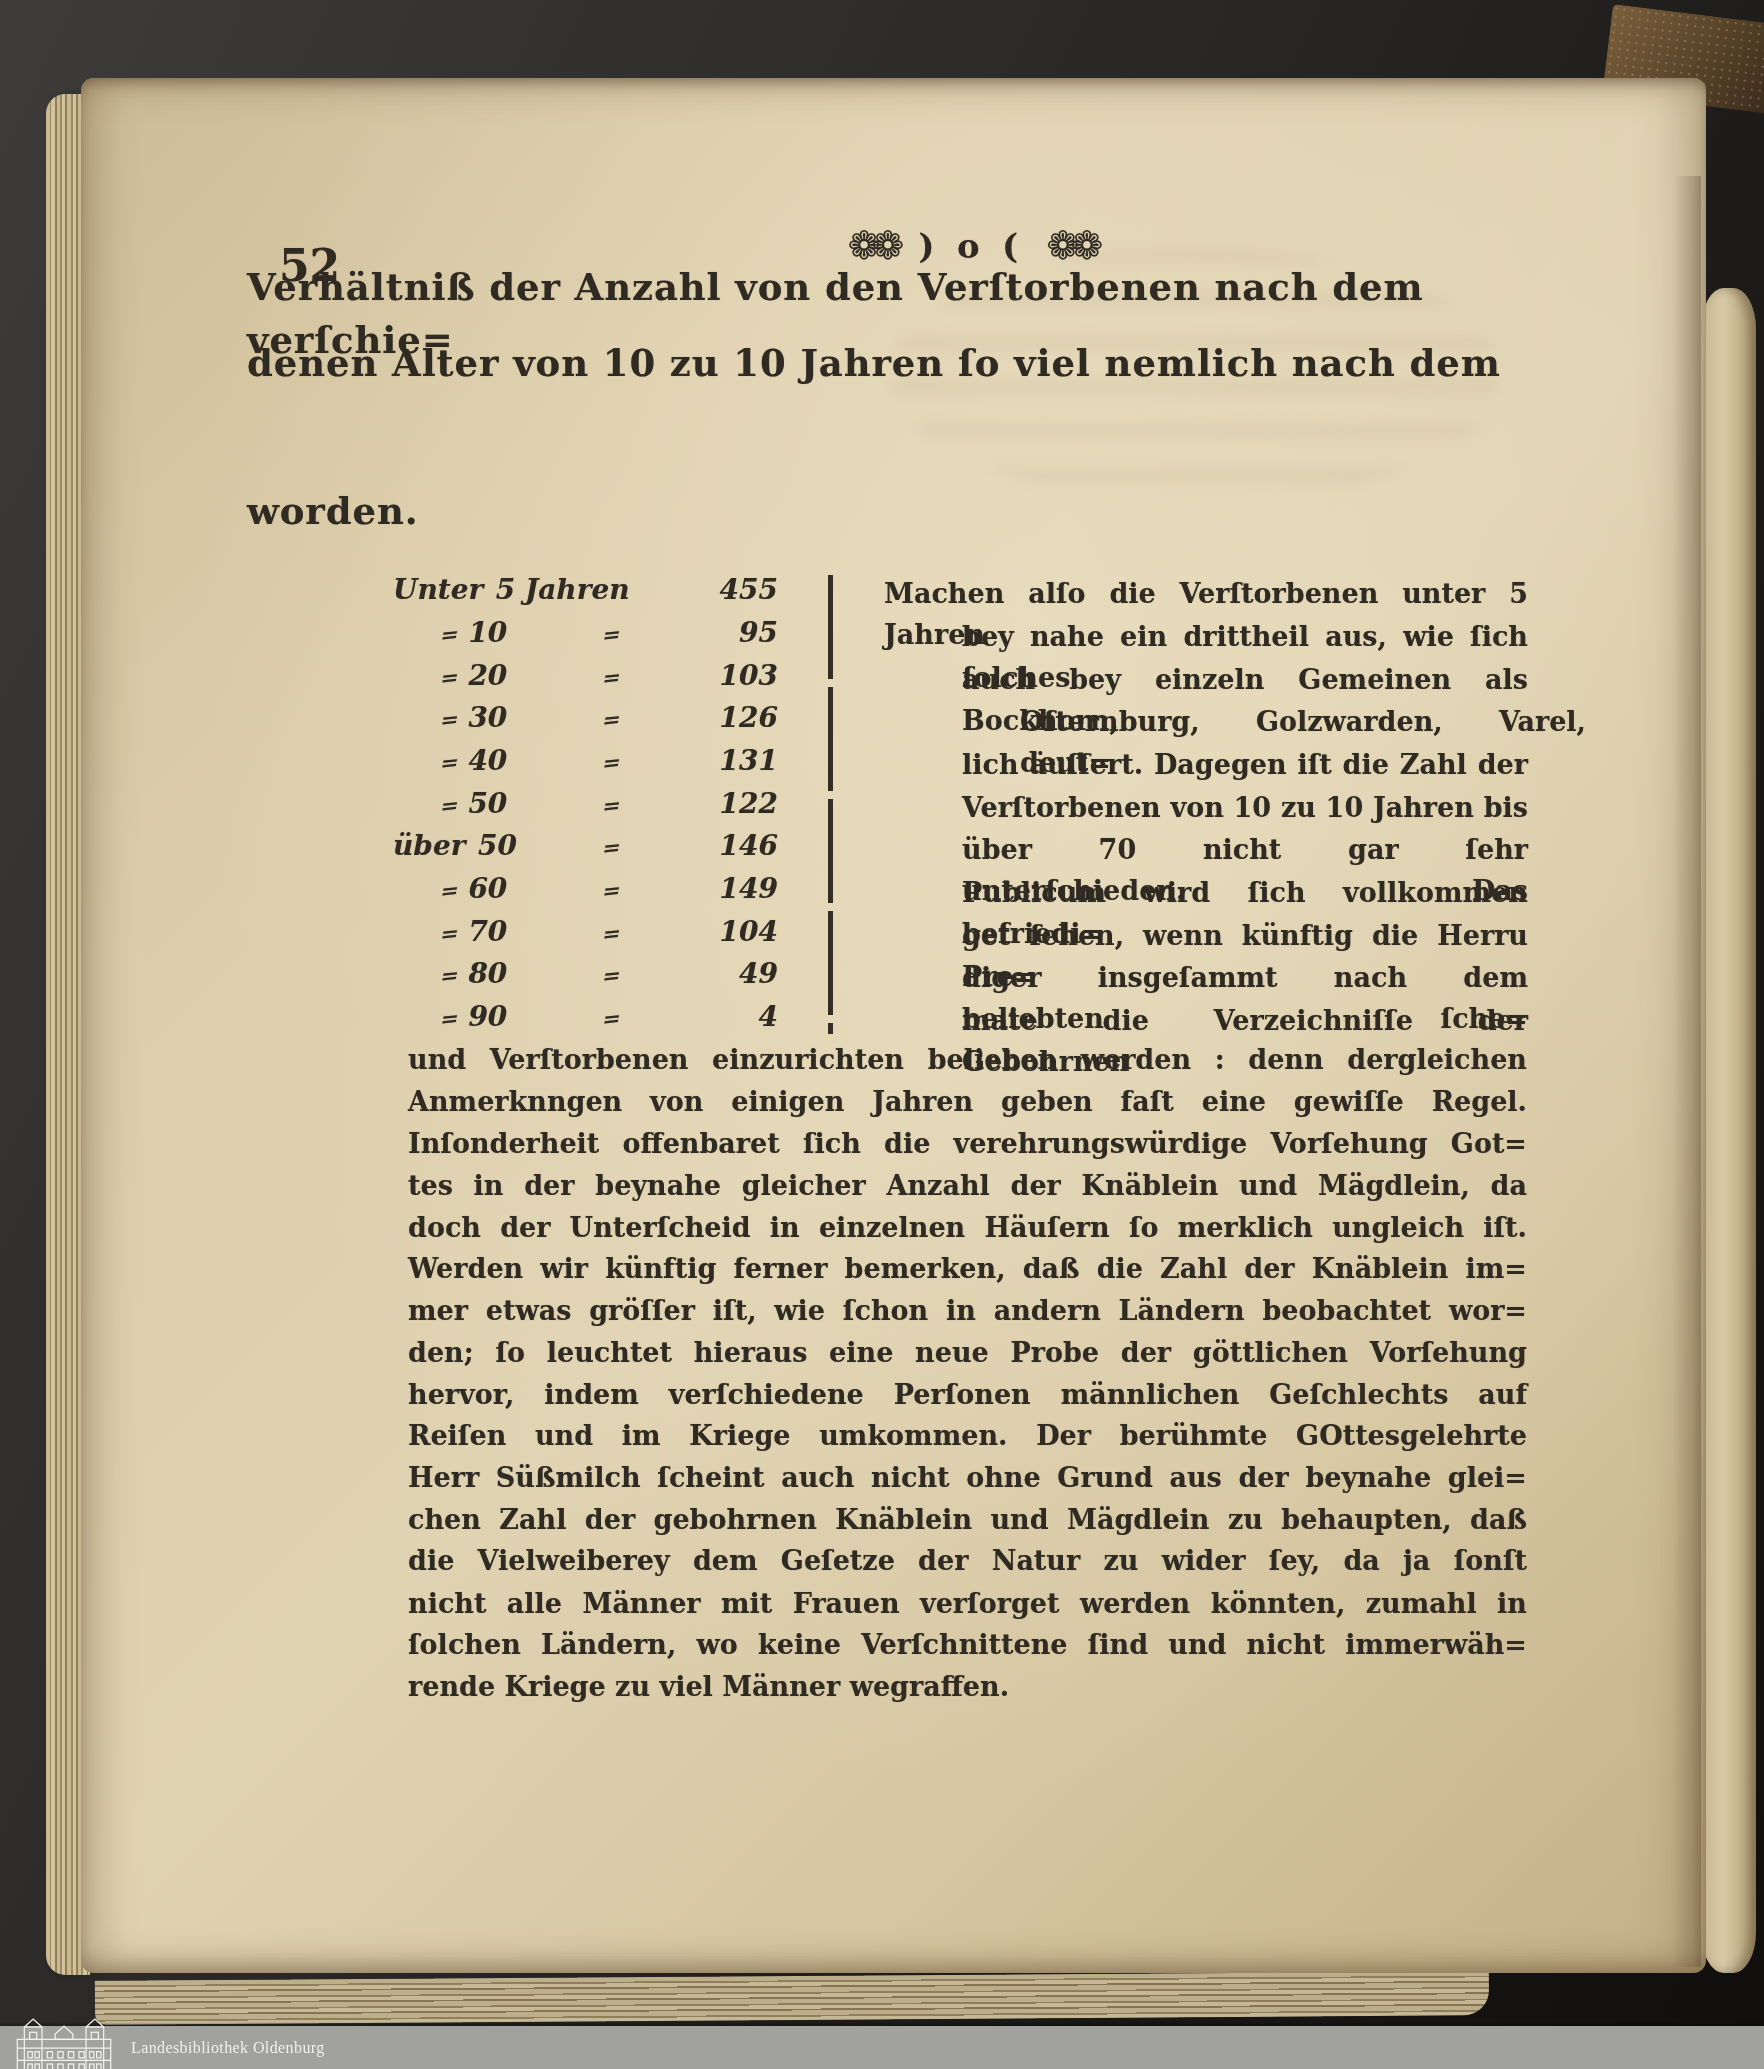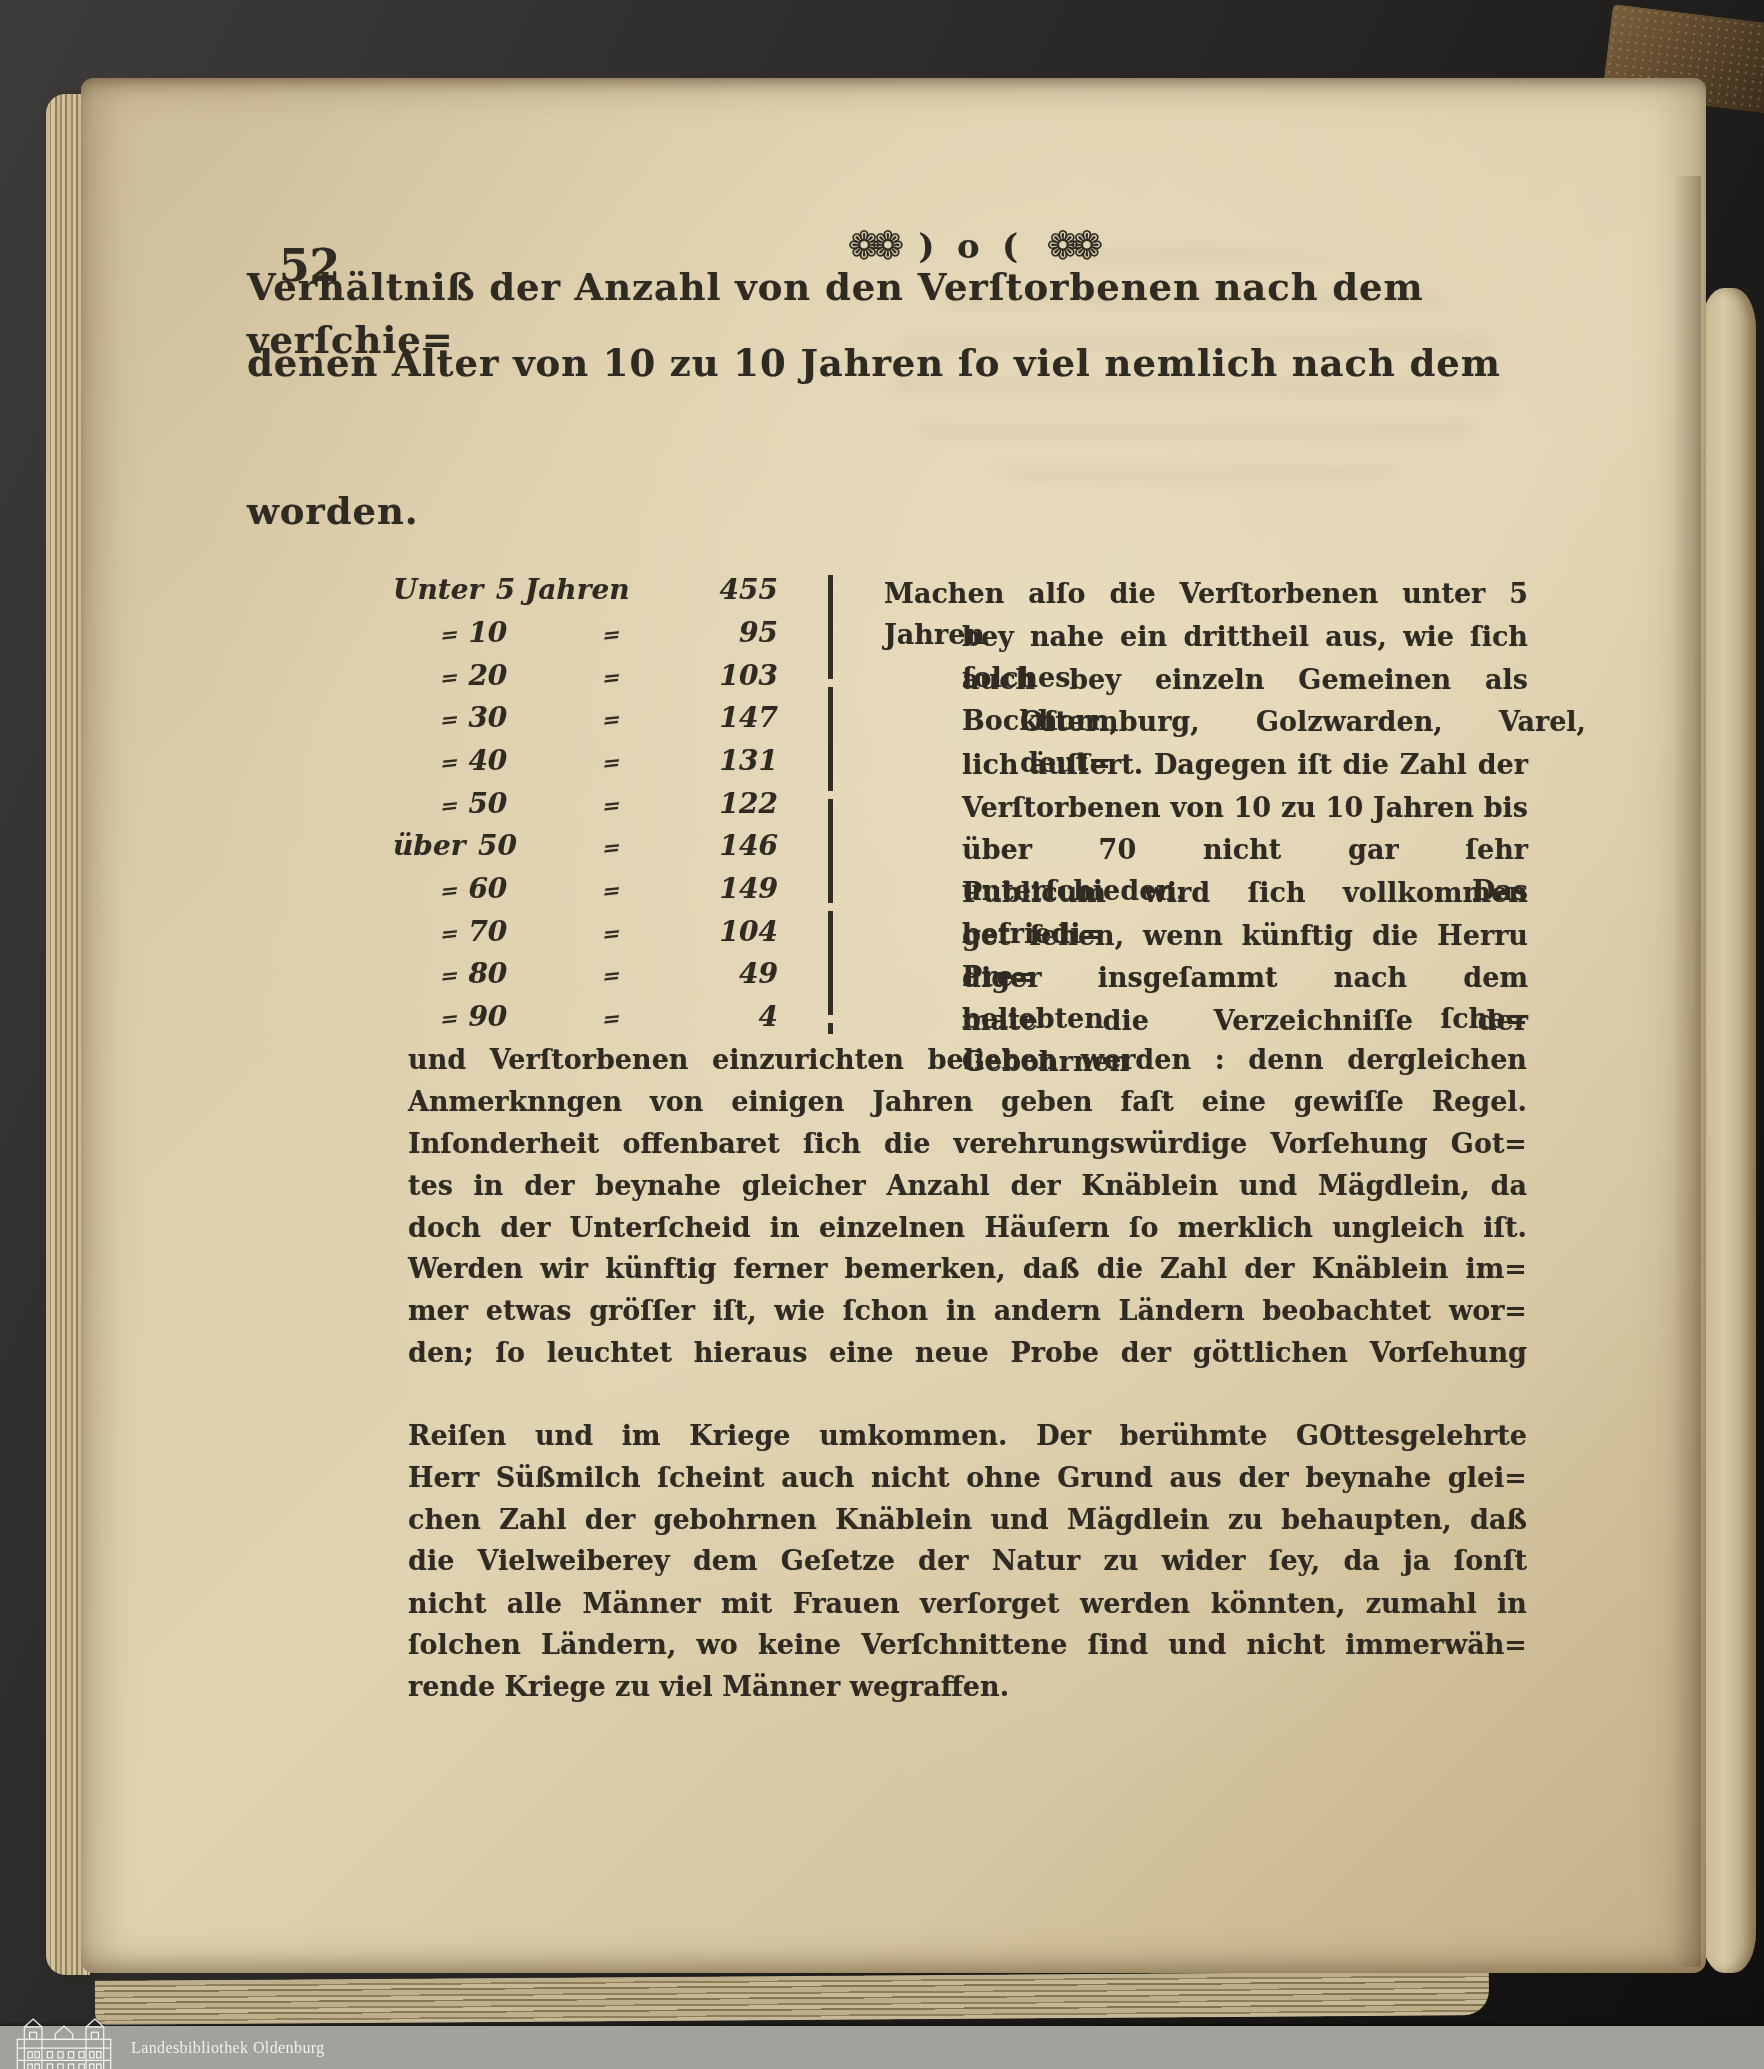--- a/index.html
+++ b/index.html
@@ -92,21 +92,21 @@
     <div class="ink trow word" style="top:573px">
       <span class="c1"><span class="pfx">Unter</span><span>5 Jahren</span></span><span class="c2"><span class="dit"></span></span><span class="c3">455</span>
     </div>
     <div class="ink trow eq" style="top:616px">
       <span class="c1"><span class="pfx dit">=</span><span>10</span></span><span class="c2"><span class="dit">=</span></span><span class="c3">95</span>
     </div>
     <div class="ink trow eq" style="top:659px">
       <span class="c1"><span class="pfx dit">=</span><span>20</span></span><span class="c2"><span class="dit">=</span></span><span class="c3">103</span>
     </div>
     <div class="ink trow eq" style="top:701px">
-      <span class="c1"><span class="pfx dit">=</span><span>30</span></span><span class="c2"><span class="dit">=</span></span><span class="c3">147</span>
+      <span class="c1"><span class="pfx dit">=</span><span>30</span></span><span class="c2"><span class="dit">=</span></span><span class="c3">126</span>
     </div>
     <div class="ink trow eq" style="top:744px">
       <span class="c1"><span class="pfx dit">=</span><span>40</span></span><span class="c2"><span class="dit">=</span></span><span class="c3">131</span>
     </div>
     <div class="ink trow eq" style="top:787px">
       <span class="c1"><span class="pfx dit">=</span><span>50</span></span><span class="c2"><span class="dit">=</span></span><span class="c3">122</span>
     </div>
     <div class="ink trow word" style="top:829px">
       <span class="c1"><span class="pfx">über</span><span>50</span></span><span class="c2"><span class="dit">=</span></span><span class="c3">146</span>
     </div>
@@ -139,20 +139,21 @@
   <div class="ink rcol" style="top:1000px;left:962px;width:566px">mate die Verzeichniſſe der Gebohrnen</div>
 
   <div class="ink bline" style="top:1039px">und Verſtorbenen einzurichten belieben werden :  denn dergleichen</div>
   <div class="ink bline" style="top:1081px">Anmerknngen von einigen Jahren geben faſt eine gewiſſe Regel.</div>
   <div class="ink bline" style="top:1123px">Inſonderheit offenbaret ſich die verehrungswürdige Vorſehung Got=</div>
   <div class="ink bline" style="top:1165px">tes in der beynahe gleicher Anzahl der Knäblein und Mägdlein,  da</div>
   <div class="ink bline" style="top:1207px">doch der Unterſcheid in einzelnen Häuſern ſo merklich ungleich iſt.</div>
   <div class="ink bline" style="top:1248px">Werden wir künftig ferner bemerken, daß die Zahl der Knäblein im=</div>
   <div class="ink bline" style="top:1290px">mer etwas gröſſer iſt,  wie ſchon in andern Ländern beobachtet wor=</div>
   <div class="ink bline" style="top:1332px">den; ſo leuchtet hieraus eine neue Probe der göttlichen Vorſehung</div>
+  <div class="ink bline" style="top:1374px">hervor, indem verſchiedene Perſonen männlichen  Geſchlechts auf</div>
   <div class="ink bline" style="top:1415px">Reiſen und im Kriege umkommen.   Der berühmte GOttesgelehrte</div>
   <div class="ink bline" style="top:1457px">Herr Süßmilch ſcheint auch nicht ohne Grund aus der beynahe glei=</div>
   <div class="ink bline" style="top:1499px">chen Zahl der gebohrnen Knäblein und Mägdlein zu behaupten, daß</div>
   <div class="ink bline" style="top:1540px">die Vielweiberey dem Geſetze der Natur zu wider ſey,  da ja ſonſt</div>
   <div class="ink bline" style="top:1583px">nicht alle Männer mit Frauen verſorget werden könnten,  zumahl in</div>
   <div class="ink bline" style="top:1624px">ſolchen Ländern,  wo keine Verſchnittene ſind und nicht immerwäh=</div>
   <div class="ink bline lastline" style="top:1666px">rende Kriege zu viel Männer wegraffen.</div>
 
   <div class="wmbar">
     <span class="wmicon">

